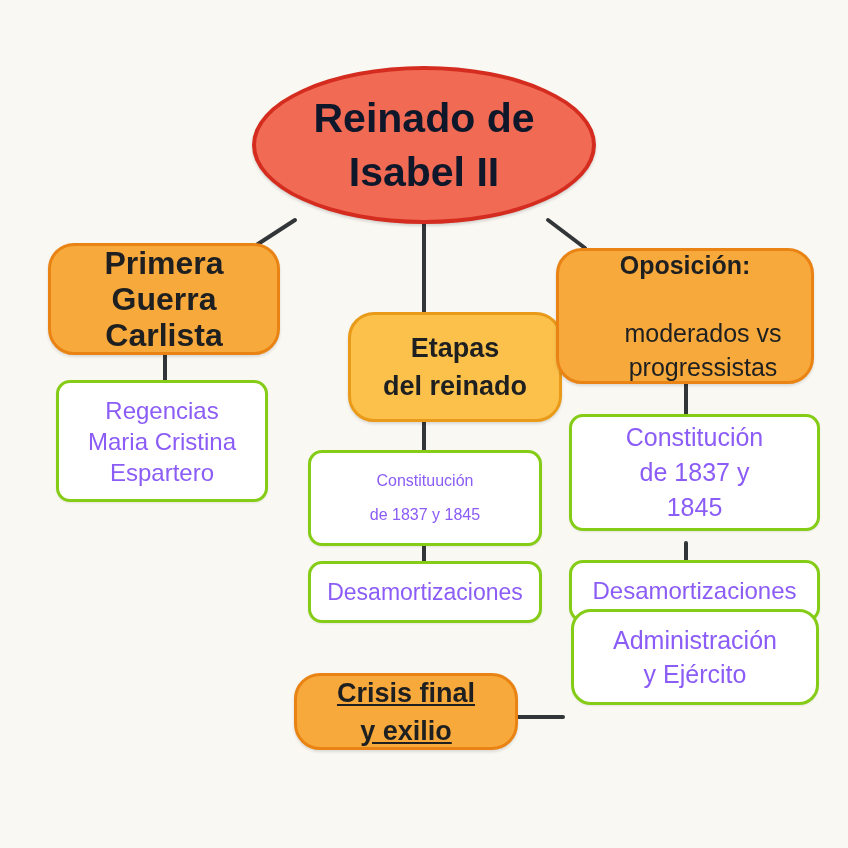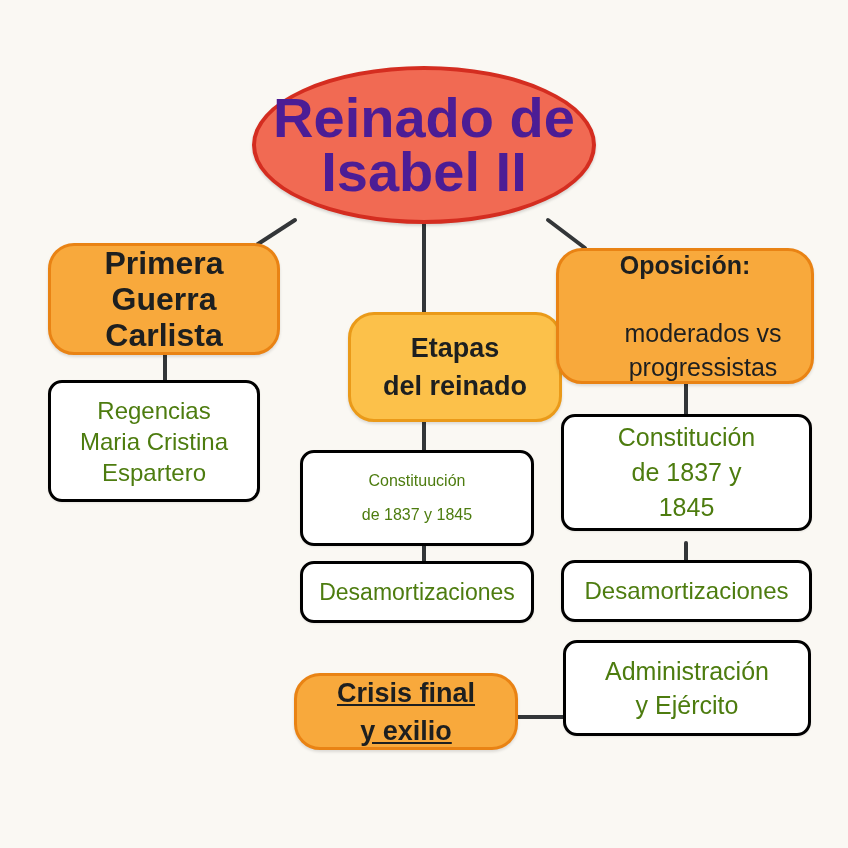--- a/index.html
+++ b/index.html
@@ -12,47 +12,48 @@
     svg.links { position: absolute; left: 0; top: 0; width: 848px; height: 848px; }
     .node {
       position: absolute; box-sizing: border-box;
       display: flex; align-items: center; justify-content: center;
       text-align: center; white-space: pre-line;
     }
     .root {
       left: 252px; top: 66px; width: 344px; height: 158px;
       border-radius: 50% / 50%;
       background: #f16a53; border: 4px solid #d42d20;
-      font-size: 56px; font-weight: bold; line-height: 54px;
-      color: #4c1d95;
+      font-size: 41px; font-weight: bold; line-height: 54px;
+      color: #0f172a;
       box-shadow: 0 2px 3px rgba(0,0,0,0.15);
     }
     .topic {
       border-radius: 26px; border: 3px solid #e98314;
       background: #f8a93c; font-weight: bold;
       box-shadow: 0 2px 3px rgba(0,0,0,0.12);
     }
     .topic.yellow { background: #fcc14a; border-color: #ea9a19; margin-left: 32px; }
     .leaf {
-      border-radius: 14px; border: 3px solid #000000;
-      background: #ffffff; color: #4d7c0f;
+      border-radius: 14px; border: 3px solid #84cc16;
+      background: #ffffff; color: #8b5cf6;
       box-shadow: 0 1px 2px rgba(0,0,0,0.08);
+      margin-left: 8px;
     }
     #n-primera { left: 48px; top: 243px; width: 232px; height: 112px; font-size: 32px; line-height: 36px; }
     #n-etapas { left: 316px; top: 312px; width: 214px; height: 110px; font-size: 27px; line-height: 38px; }
     #n-oposicion { left: 556px; top: 248px; width: 258px; height: 136px; font-size: 25px; line-height: 34px; }
     #n-oposicion .l1 { font-weight: bold; display:block; }
     #n-oposicion .l2 { font-weight: normal; display:block;margin-left:36px; }
     #n-crisis { left: 294px; top: 673px; width: 224px; height: 77px; font-size: 27px; line-height: 38px; text-decoration: underline; }
     #n-regencias { left: 48px; top: 380px; width: 212px; height: 122px; font-size: 24px; line-height: 31px; }
     #n-const-mid { left: 300px; top: 450px; width: 234px; height: 96px; font-size: 16px; line-height: 34px; }
     #n-desam-mid { left: 300px; top: 561px; width: 234px; height: 62px; font-size: 23px; }
     #n-const-right { left: 561px; top: 414px; width: 251px; height: 117px; font-size: 25px; line-height: 35px; }
     #n-desam-right { left: 561px; top: 560px; width: 251px; height: 62px; font-size: 24px; }
-    #n-admin { left: 563px; top: 640px; width: 248px; height: 96px; font-size: 25px; line-height: 34px; }
+    #n-admin { left: 563px; top: 609px; width: 248px; height: 96px; font-size: 25px; line-height: 34px; border-radius: 20px; }
   </style>
 </head>
 <body>
 
 <svg class="links" viewBox="0 0 848 848">
   <g stroke="#333638" stroke-width="4" fill="none" stroke-linecap="round">
     <line x1="295" y1="220" x2="258" y2="244"></line>
     <line x1="424" y1="222" x2="424" y2="312"></line>
     <line x1="548" y1="220" x2="585" y2="248"></line>
     <line x1="165" y1="355" x2="165" y2="380"></line>

